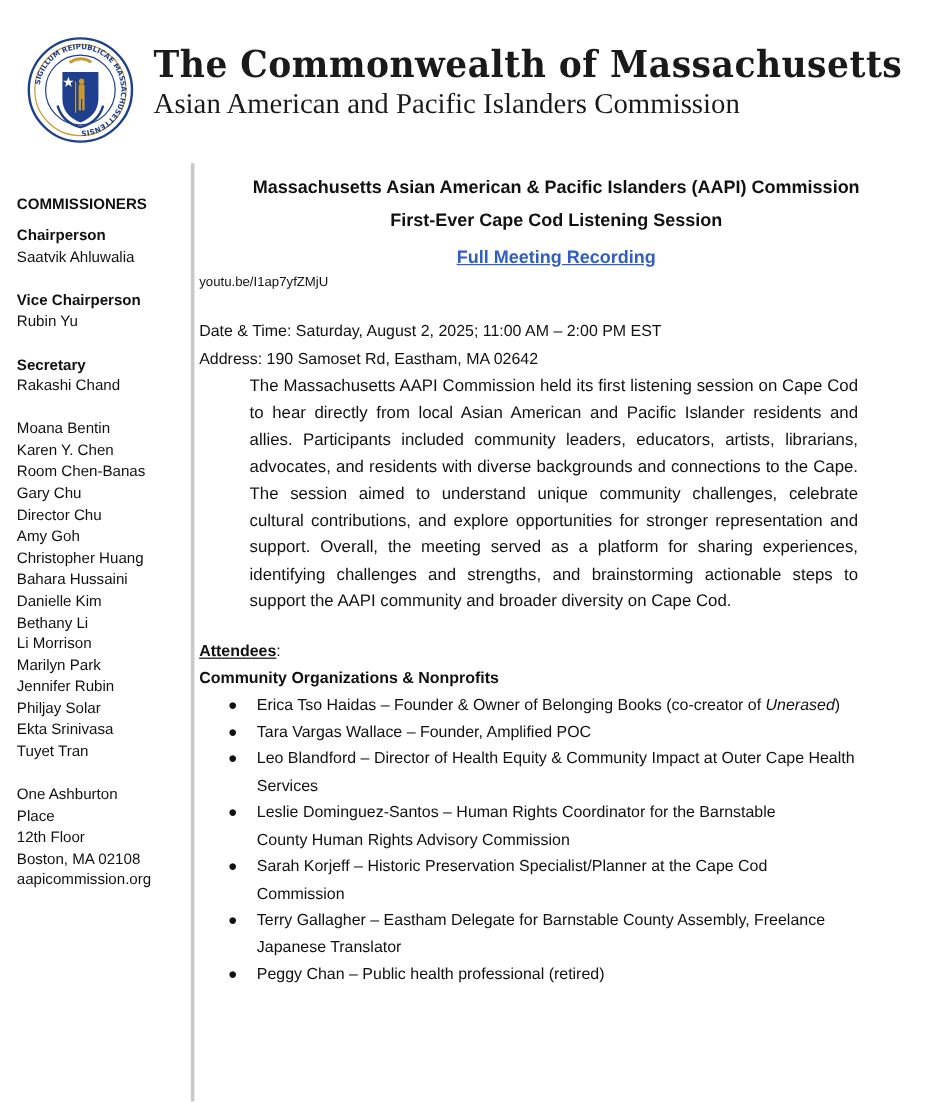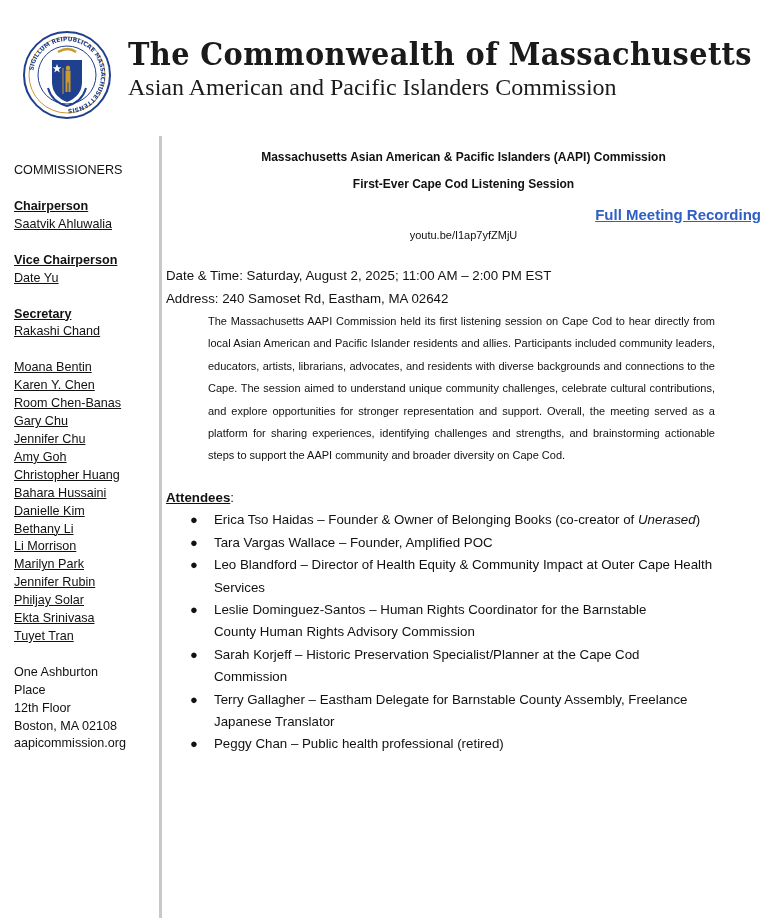--- a/index.html
+++ b/index.html
@@ -22,50 +22,50 @@
     .title-sub {
       position: absolute; left: 128px; top: 74px;
       font-family: "Liberation Serif", "DejaVu Serif", serif;
       font-size: 24px; color: #1a1a1a; white-space: nowrap;
     }
     
     .sidebar {
       position: absolute; left: 14px; top: 162px; width: 140px;
       font-size: 12.6px; line-height: 17.9px; color: #111;
     }
-    .sidebar .heading { font-weight: normal; margin-bottom: 18px; }
+    .sidebar .heading { font-weight: bold; margin-bottom: 8px; }
     .sidebar .role { font-weight: bold; }
-    .sidebar .block { margin-bottom: 18px; text-decoration: underline; }
+    .sidebar .block { margin-bottom: 18px; }
     .divider {
       position: absolute; left: 159px; top: 136px; width: 3px; height: 782px;
       background: #c8c8c8;
     }
     
     .main {
       position: absolute; left: 166px; top: 144px; width: 595px;
       font-size: 13.3px; color: #111;
     }
     .doc-title {
-      text-align: center; font-weight: bold; font-size: 12px;
+      text-align: center; font-weight: bold; font-size: 15px;
       line-height: 26.5px; margin: 0;
     }
     .rec-link {
-      display: block; text-align: right; margin-top: 8px;
+      display: block; text-align: center; margin-top: 8px;
       font-weight: bold; font-size: 15px; color: #2f5ec4;
       text-decoration: underline; line-height: 20px;
     }
     .rec-url {
-      text-align: center; font-size: 11px; line-height: 16px; margin-top: 2px;
+      font-size: 11px; line-height: 16px; margin-top: 2px;
       color: #111;
     }
     .meta { margin-top: 22px; line-height: 22.5px; }
     .meta b { font-weight: normal; }
     .summary {
       margin: 0 0 0 42px; width: 507px; text-align: justify;
-      line-height: 22.4px; font-size: 11px;
+      line-height: 22.4px; font-size: 14px;
     }
     .attendees-label { margin-top: 20px; line-height: 22.5px; }
     .attendees-label u { font-weight: bold; }
     .group-label { font-weight: bold; line-height: 22.5px; }
     ul.att {
       list-style: none; margin: 0; padding: 0;
     }
     ul.att li {
       position: relative; padding-left: 48px; line-height: 22.4px;
     }
@@ -101,33 +101,33 @@
 
 <div class="sidebar">
   <div class="heading">COMMISSIONERS</div>
 
   <div class="block">
     <div class="role">Chairperson</div>
     <div>Saatvik Ahluwalia</div>
   </div>
   <div class="block">
     <div class="role">Vice Chairperson</div>
-    <div>Date Yu</div>
+    <div>Rubin Yu</div>
   </div>
   <div class="block">
     <div class="role">Secretary</div>
     <div>Rakashi Chand</div>
   </div>
 
   <div class="block">
     <div>Moana Bentin</div>
     <div>Karen Y. Chen</div>
     <div>Room Chen-Banas</div>
     <div>Gary Chu</div>
-    <div>Jennifer Chu</div>
+    <div>Director Chu</div>
     <div>Amy Goh</div>
     <div>Christopher Huang</div>
     <div>Bahara Hussaini</div>
     <div>Danielle Kim</div>
     <div>Bethany Li</div>
     <div>Li Morrison</div>
     <div>Marilyn Park</div>
     <div>Jennifer Rubin</div>
     <div>Philjay Solar</div>
     <div>Ekta Srinivasa</div>
@@ -148,26 +148,27 @@
 
 <div class="main">
   <p class="doc-title">Massachusetts Asian American &amp; Pacific Islanders (AAPI) Commission</p>
   <p class="doc-title">First-Ever Cape Cod Listening Session</p>
 
   <a class="rec-link">Full Meeting Recording</a>
   <div class="rec-url">youtu.be/I1ap7yfZMjU</div>
 
   <div class="meta">
     <div><b>Date &amp; Time:</b><span> Saturday, August 2, 2025; 11:00 AM – 2:00 PM EST</span></div>
-    <div><b>Address:</b><span> 240 Samoset Rd, Eastham, MA 02642</span></div>
+    <div><b>Address:</b><span> 190 Samoset Rd, Eastham, MA 02642</span></div>
   </div>
 
   <p class="summary">The Massachusetts AAPI Commission held its first listening session on Cape Cod to hear directly from local Asian American and Pacific Islander residents and allies. Participants included community leaders, educators, artists, librarians, advocates, and residents with diverse backgrounds and connections to the Cape. The session aimed to understand unique community challenges, celebrate cultural contributions, and explore opportunities for stronger representation and support. Overall, the meeting served as a platform for sharing experiences, identifying challenges and strengths, and brainstorming actionable steps to support the AAPI community and broader diversity on Cape Cod.</p>
 
   <div class="attendees-label"><u>Attendees</u><span>:</span></div>
+  <div class="group-label">Community Organizations &amp; Nonprofits</div>
 
   <ul class="att">
     <li><span class="bullet">●</span><span>Erica Tso Haidas  – Founder &amp; Owner of Belonging Books (co-creator of </span><i>Unerased</i><span>)</span></li>
     <li><span class="bullet">●</span><span>Tara Vargas Wallace – Founder, Amplified POC</span></li>
     <li><span class="bullet">●</span><span>Leo Blandford – Director of Health Equity &amp; Community Impact at Outer Cape Health Services</span></li>
     <li style="padding-right:80px"><span class="bullet">●</span><span>Leslie Dominguez-Santos – Human Rights Coordinator for the Barnstable County Human Rights Advisory Commission</span></li>
     <li style="padding-right:60px"><span class="bullet">●</span><span>Sarah Korjeff – Historic Preservation Specialist/Planner at the Cape Cod Commission</span></li>
     <li style="padding-right:20px"><span class="bullet">●</span><span>Terry Gallagher – Eastham Delegate for Barnstable County Assembly, Freelance Japanese Translator</span></li>
     <li><span class="bullet">●</span><span>Peggy Chan – Public health professional (retired)</span></li>
   </ul>

